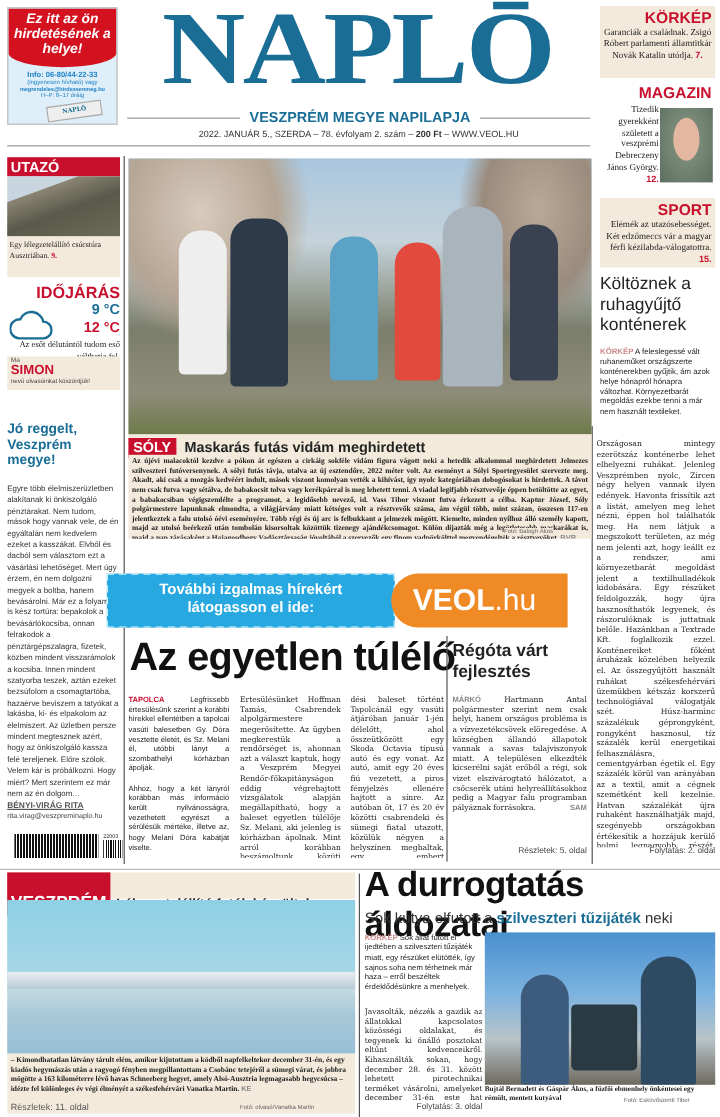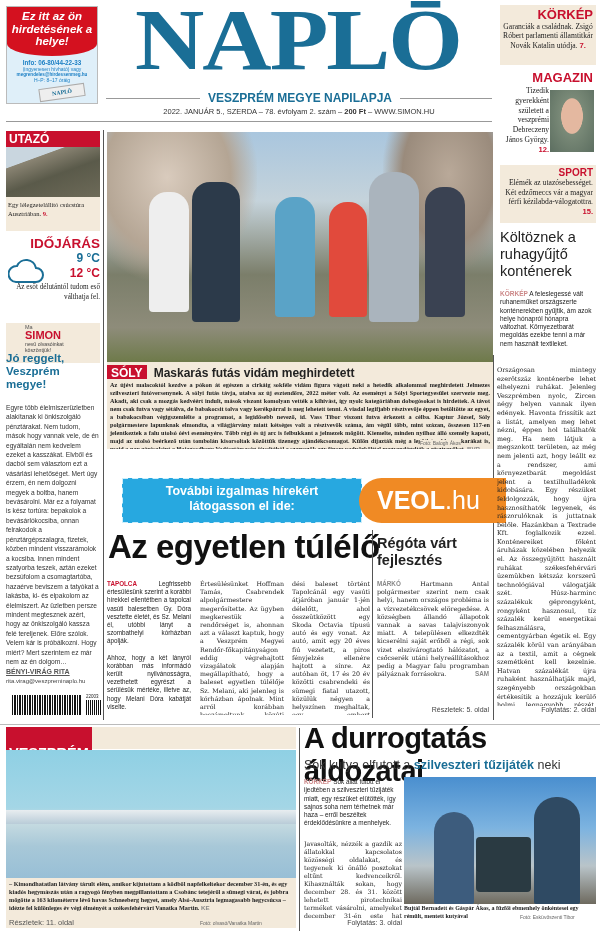--- a/index.html
+++ b/index.html
@@ -24,55 +24,55 @@
   <div class="sans" style="color:#1b7fc4;font-size:5px;text-align:center">(ingyenesen hívható) vagy</div>
   <div class="sans" style="color:#1b7fc4;font-size:4.6px;font-weight:bold;text-align:center">megrendeles@hirdessenmeg.hu</div>
   <div class="sans" style="color:#1b7fc4;font-size:5px;text-align:center">H–P: 8–17 óráig</div>
   <div style="position:absolute;left:32px;bottom:4px;width:46px;height:13px;background:#eee;border:1px solid #aaa;transform:rotate(-8deg);font-size:5px;color:#1a6e96;font-weight:bold;text-align:center;line-height:11px">NAPLŌ</div>
 </div>
 
 <div class="abs serif" style="left:108px;top:-10px;width:380px;text-align:center;font-size:96px;font-weight:bold;color:#1a6e96;letter-spacing:-2px;transform:scaleY(0.9);transform-origin:top">NAPLŌ</div>
 <div class="hline" style="left:106px;top:98px;width:386px;background:#999"></div>
 <div class="abs sans" style="left:200px;top:91px;width:200px;text-align:center;background:#fff;font-size:12px;font-weight:bold;color:#1a6e96">VESZPRÉM MEGYE NAPILAPJA</div>
 <div class="abs sans" style="left:106px;top:107px;width:386px;text-align:center;font-size:7.5px;color:#333">
-  <span>2022. JANUÁR 5., SZERDA – 78. évfolyam 2. szám – </span><b>200 Ft</b><span> – WWW.SIMON.HU</span>
+  <span>2022. JANUÁR 5., SZERDA – 78. évfolyam 2. szám – </span><b>200 Ft</b><span> – WWW.VEOL.HU</span>
 </div>
 <div class="hline" style="left:6px;top:121px;width:486px;background:#999"></div>
 
 <div class="abs beige" style="left:500px;top:5px;width:96px;height:60px;padding:2px 3px">
   <div class="sans red" style="text-align:right;font-weight:bold;font-size:13px">KÖRKÉP</div>
   <div class="serif" style="font-size:7.6px;line-height:9.4px;text-align:center"><span>Garanciák a családnak. Zsigó Róbert parlamenti államtitkár Novák Katalin utódja.</span> <b class="red sans">7.</b></div>
 </div>
 <div class="abs" style="left:500px;top:70px;width:96px;height:90px;padding:0 3px">
   <div class="sans red" style="text-align:right;font-weight:bold;font-size:13px">MAGAZIN</div>
   <div style="position:absolute;right:2px;top:20px;width:44px;height:62px;background:radial-gradient(ellipse at 50% 42%,#e4b8a0 0 34%,#7a8a78 36%,#5c6e60 100%)"></div>
   <div class="serif" style="font-size:7.6px;line-height:9.8px;text-align:right;width:46px;margin-top:1px"><span>Tizedik gyerekként született a veszprémi Debreczeny János György.</span> <b class="red sans">12.</b></div>
 </div>
 <div class="abs beige" style="left:500px;top:165px;width:96px;height:58px;padding:2px 3px">
-  <div class="sans red" style="text-align:right;font-weight:bold;font-size:10px">SPORT</div>
+  <div class="sans red" style="text-align:right;font-weight:bold;font-size:13px">SPORT</div>
   <div class="serif" style="font-size:7.6px;line-height:9.6px;text-align:right"><span>Elémék az utazósebességet. Két edzőmeccs vár a magyar férfi kézilabda-válogatottra.</span> <b class="red sans">15.</b></div>
 </div>
 
 <div class="abs" style="left:6px;top:131px;width:94px;height:100px">
   <div class="sec-tag" style="font-size:12px;padding:1px 3px;height:16px">UTAZÓ</div>
   <div style="height:50px;background:linear-gradient(160deg,#c9d6df 0 25%,#8a8473 26%,#5a5a4a 55%,#6d6a58 100%)"></div>
   <div class="beige serif" style="font-size:6.5px;line-height:9px;padding:3px 2px;height:34px"><span>Egy lélegzetelállító csúcstúra Ausztriában.</span> <b class="red">9.</b></div>
 </div>
 
 <div class="abs" style="left:6px;top:236px;width:94px;height:80px">
   <div class="sans red" style="text-align:right;font-weight:bold;font-size:13.5px">IDŐJÁRÁS</div>
   <svg style="position:absolute;left:2px;top:20px" width="36" height="28" viewBox="0 0 36 28">
       <path d="M8 26 H28 A7 7 0 0 0 28 12 A10 10 0 0 0 9 10 A8 8 0 0 0 8 26 Z" fill="none" stroke="#1a6e96" stroke-width="2"></path>
     </svg>
   <div class="sans" style="text-align:right;font-weight:bold;font-size:12px;color:#1a6e96;line-height:14px">9 °C</div>
   <div class="sans red" style="text-align:right;font-weight:bold;font-size:12px;line-height:16px">12 °C</div>
   <div class="serif" style="text-align:right;font-size:7.2px;line-height:9.5px;margin-top:2px">Az esőt délutántól tudom eső válthatja fel.</div>
 </div>
 
-<div class="abs beige" style="left:6px;top:323px;width:94px;height:40px;padding:1px 19px">
+<div class="abs beige" style="left:6px;top:297px;width:94px;height:28px;padding:1px 3px">
   <div class="sans" style="font-size:5.5px;color:#555">Ma</div>
   <div class="sans red" style="font-weight:bold;font-size:11px;line-height:11px">SIMON</div>
   <div class="sans" style="font-size:5.2px;color:#444">nevű olvasóinkat köszöntjük!</div>
 </div>
 
 <div class="abs" style="left:6px;top:352px;width:94px;height:330px">
   <div class="sans blue" style="font-weight:bold;font-size:11.5px;line-height:13px;color:#1a6e96;margin-bottom:12px">Jó reggelt, Veszprém megye!</div>
   <div class="sans" style="font-size:6.6px;line-height:9.4px;color:#333">Egyre több élelmiszerüzletben alakítanak ki önkiszolgáló pénztárakat. Nem tudom, mások hogy vannak vele, de én egyáltalán nem kedvelem ezeket a kasszákat. Elvből és dacból sem választom ezt a vásárlási lehetőséget. Mert úgy érzem, én nem dolgozni megyek a boltba, hanem bevásárolni. Már ez a folyamat is kész tortúra: bepakolok a bevásárlókocsiba, onnan felrakodok a pénztárgépszalagra, fizetek, közben mindent visszarámolok a kocsiba. Innen mindent szatyorba teszek, aztán ezeket bezsúfolom a csomagtartóba, hazaérve beviszem a tatyókat a lakásba, ki- és elpakolom az élelmiszert. Az üzletben persze mindent megtesznek azért, hogy az önkiszolgáló kassza felé tereljenek. Előre szólok. Velem kár is próbálkozni. Hogy miért? Mert szerintem ez már nem az én dolgom…</div>
 </div>
 <div class="abs sans" style="left:6px;top:668px;font-size:7px;font-weight:bold;color:#555;text-decoration:underline">BÉNYI-VIRÁG RITA</div>
@@ -97,21 +97,21 @@
 <div class="abs" style="left:107px;top:362px;width:386px;height:17px;background:#f3eadb">
   <span class="sec-tag" style="display:inline-block;font-size:12px;padding:1px 4px;height:17px">SÓLY</span>
   <span class="sans" style="font-weight:bold;font-size:12px;margin-left:2px">Maskarás futás vidám meghirdetett</span>
 </div>
 <div class="abs beige serif" style="left:107px;top:379px;width:386px;height:70px;padding:2px 3px;font-size:6.2px;line-height:7.95px;text-align:justify;overflow:hidden">
   <span style="font-weight:bold">Az újévi malacoktól kezdve a pókon át egészen a cirkáig sokféle vidám figura vágott neki a hetedik alkalommal meghirdetett Jelmezes szilveszteri futóversenynek. A sólyi futás távja, utalva az új esztendőre, 2022 méter volt. Az eseményt a Sólyi Sportegyesület szervezte meg. Akadt, aki csak a mozgás kedvéért indult, mások viszont komolyan vették a kihívást, így nyolc kategóriában dobogósokat is hirdettek. A távot nem csak futva vagy sétálva, de babakocsit tolva vagy kerékpárral is meg lehetett tenni. A viadal legifjabb résztvevője éppen betöltötte az egyet, a babakocsiban végigszemlélte a programot, a legidősebb nevező, id. Vass Tibor viszont futva érkezett a célba. Kaptur József, Sóly polgármestere lapunknak elmondta, a világjárvány miatt kétséges volt a résztvevők száma, ám végül több, mint százan, összesen 117-en jelentkeztek a falu utolsó óévi eseményére. Több régi és új arc is felbukkant a jelmezek mögött. Kiemelte, minden nyílhoz álló személy kapott, majd az utolsó beérkező után tombolán kisorsoltak közöttük tizenegy ajándékcsomagot. Külön díjazták még a legötletesebb maskarákat is, majd a nap zárásaként a Hajagosdhegy Vadásztársaság jóvoltából a szervezők egy finom vadpörkölttel megvendégelték a résztvevőket.</span>
   <span class="sans" style="color:#888;font-weight:bold">BVR</span>
 </div>
 <div class="abs sans" style="left:420px;top:440px;font-size:5px;color:#666;background:#f3eadb">Fotó: Balogh Ákos</div>
 
-<div class="abs" style="left:122px;top:478px;width:384px;height:45px">
+<div class="abs" style="left:89px;top:478px;width:384px;height:45px">
   <div style="position:absolute;left:0;top:0;width:240px;height:45px;background:#27a8e0;border:2px dashed #cdeefb;outline:3px solid #27a8e0;outline-offset:-4px"></div>
   <div class="sans" style="position:absolute;left:30px;top:6px;width:180px;text-align:center;color:#fff;font-weight:bold;font-size:12.5px;line-height:15px">További izgalmas hírekért látogasson el ide:</div>
   <div style="position:absolute;left:237px;top:0;width:147px;height:45px;background:#f08a24;border-radius:30px 0 0 30px"></div>
   <div class="sans" style="position:absolute;left:255px;top:8px;color:#fff;font-size:25px;font-weight:bold"><span>VEOL</span><span style="font-weight:normal">.hu</span></div>
 </div>
 
 <div class="abs sans" style="left:108px;top:528px;font-size:33px;font-weight:bold;letter-spacing:-0.5px;color:#111">Az egyetlen túlélő</div>
 <div class="abs" style="left:107px;top:580px;width:84px">
   <div class="small" style="font-size:6.3px"><b class="red sans">TAPOLCA</b> <span class="sans">Legfrissebb értesülésünk szerint a korábbi hírekkel ellentétben a tapolcai vasúti balesetben Gy. Dóra vesztette életét, és Sz. Melani él, utóbbi lányt a szombathelyi kórházban ápolják.</span></div>
   <div class="small sans" style="margin-top:8px">Ahhoz, hogy a két lányról korábban más információ került nyilvánosságra, vezethetett egyrészt a sérülésük mértéke, illetve az, hogy Melani Dóra kabátját viselte.</div>

